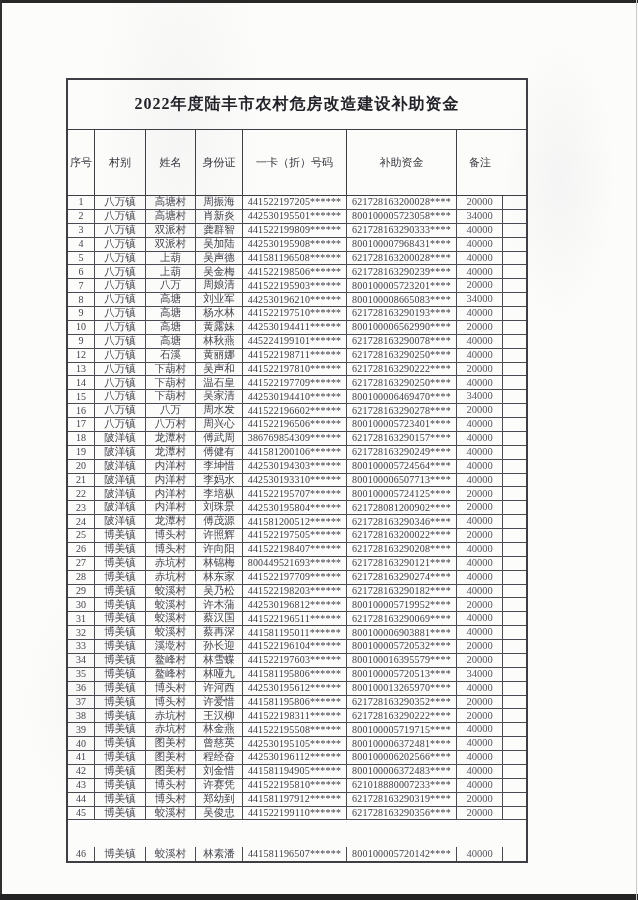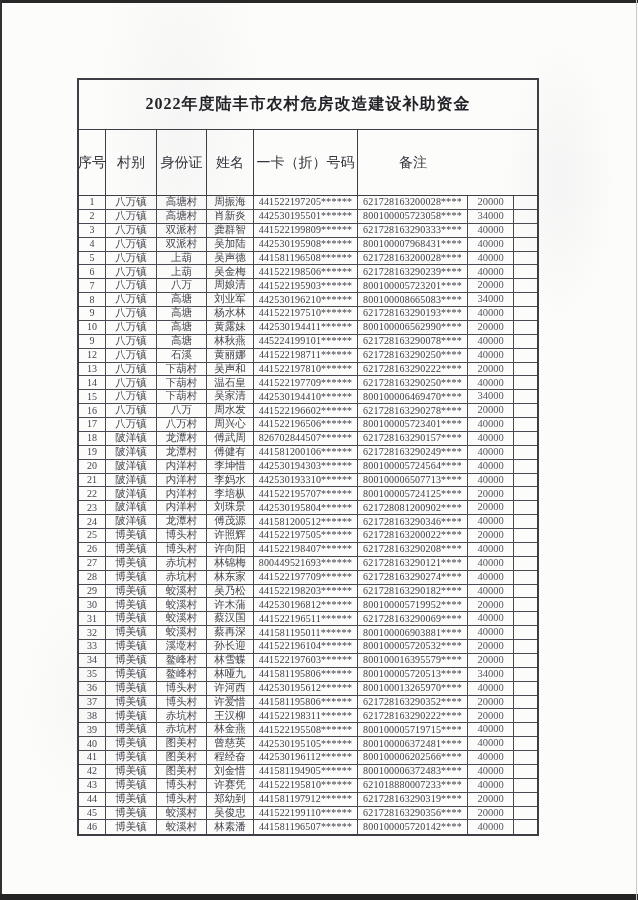--- a/index.html
+++ b/index.html
@@ -15,21 +15,21 @@
     overflow: hidden;
   }
   
   .edge-top    { position: absolute; top: 0; left: 0; width: 638px; height: 3px; background: #282828; }
   .edge-left   { position: absolute; top: 0; left: 0; width: 2px; height: 900px; background: #303030; }
   .edge-bottom { position: absolute; left: 0; bottom: 0; width: 638px; height: 6px; background: #232323; }
   .edge-right  { position: absolute; top: 0; right: 1px; width: 1px; height: 900px; background: #c9c9c6; }
 
   .doc-table {
     position: absolute;
-    left: 77px;
+    left: 66px;
     top: 78px;
     width: 462px;
     border: 2px solid #3e3e44;
     background: transparent;
     color: #3a3a42;
   }
   .title-row {
     height: 50px;
     display: flex;
     align-items: center;
@@ -44,32 +44,32 @@
     display: grid;
     grid-template-columns: 27px 51px 50px 47px 104px 110px 46px 1fr;
     height: 66px;
     border-bottom: 1px solid #3e3e44;
   }
   .hcell {
     display: flex;
     align-items: center;
     justify-content: center;
     border-right: 1px solid #3e3e44;
-    font-size: 14px;
+    font-size: 11px;
     color: #34343c;
     white-space: nowrap;
   }
   .hcell:last-child { border-right: none; }
   .table-body .row {
     display: grid;
     grid-template-columns: 27px 51px 50px 47px 104px 110px 46px 1fr;
     height: 13.89px;
     border-bottom: 1px solid #4a4a52;
   }
-  .table-body .row:last-child { border-bottom: none; }
+  .table-body .row:last-child { border-bottom: none; margin-top: 27px; }
   .cell {
     display: flex;
     align-items: center;
     justify-content: center;
     border-right: 1px solid #4a4a52;
     white-space: nowrap;
     overflow: hidden;
     font-size: 10.5px;
     color: #3f3f49;
     line-height: 1;
@@ -85,23 +85,24 @@
 <div class="edge-top"></div>
 <div class="edge-left"></div>
 <div class="edge-bottom"></div>
 <div class="edge-right"></div>
 
 <div class="doc-table">
   <div class="title-row">2022年度陆丰市农村危房改造建设补助资金</div>
   <div class="header-row">
       <div class="hcell">序号</div>
       <div class="hcell">村别</div>
+      <div class="hcell">姓名</div>
       <div class="hcell">身份证</div>
-      <div class="hcell">姓名</div>
       <div class="hcell">一卡（折）号码</div>
+      <div class="hcell">补助资金</div>
       <div class="hcell">备注</div>
     </div>
   <div class="table-body">
       <div class="row">
         <div class="cell c0">1</div>
         <div class="cell c1">八万镇</div>
         <div class="cell c2">高塘村</div>
         <div class="cell c3">周振海</div>
         <div class="cell c4">441522197205******</div>
         <div class="cell c5">621728163200028****</div>
@@ -266,21 +267,21 @@
         <div class="cell c4">441522196506******</div>
         <div class="cell c5">800100005723401****</div>
         <div class="cell c6">40000</div>
         <div class="cell c7"></div>
       </div>
       <div class="row">
         <div class="cell c0">18</div>
         <div class="cell c1">陂洋镇</div>
         <div class="cell c2">龙潭村</div>
         <div class="cell c3">傅武周</div>
-        <div class="cell c4">826702844507******</div>
+        <div class="cell c4">386769854309******</div>
         <div class="cell c5">621728163290157****</div>
         <div class="cell c6">40000</div>
         <div class="cell c7"></div>
       </div>
       <div class="row">
         <div class="cell c0">19</div>
         <div class="cell c1">陂洋镇</div>
         <div class="cell c2">龙潭村</div>
         <div class="cell c3">傅健有</div>
         <div class="cell c4">441581200106******</div>

